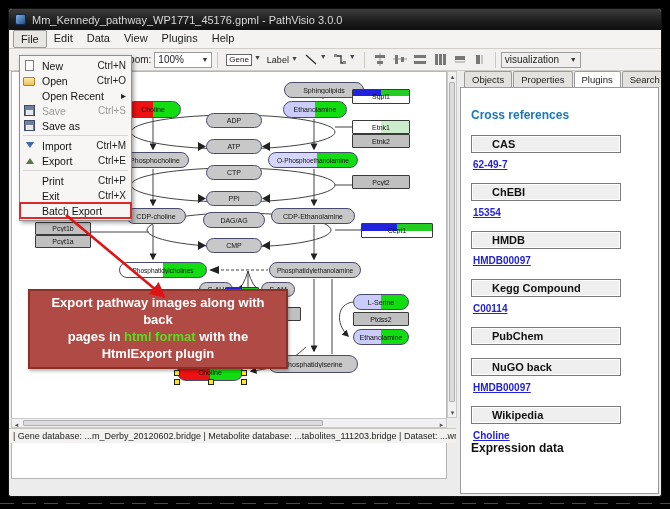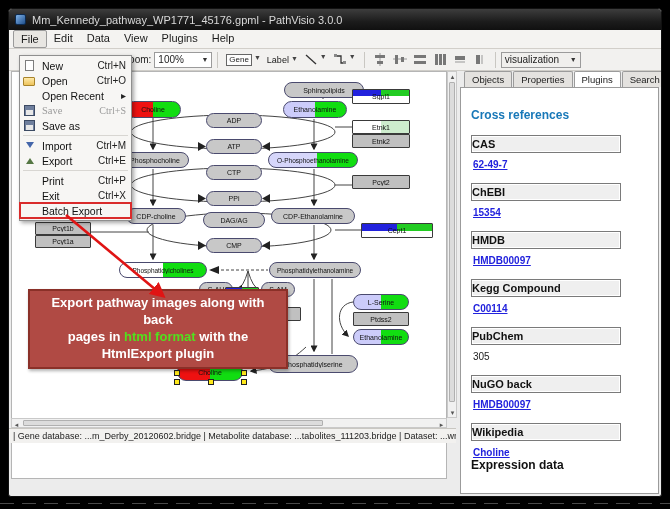--- a/index.html
+++ b/index.html
@@ -37,21 +37,21 @@
   .node{position:absolute;display:flex;align-items:center;justify-content:center;
         font-size:7px;color:#111;white-space:nowrap;overflow:visible;}
   .node .lbl{overflow:hidden;text-overflow:clip;max-width:100%;padding:0 2px;}
   .n-met{border:1px solid #4a4a6e;border-radius:9px;}
   .n-gene{border:1px solid #3a3a3a;border-radius:1px;}
   .handle{position:absolute;width:6px;height:6px;background:#ffe81a;border:1px solid #222;}
   
   #file-menu{position:absolute;left:10px;top:46px;width:113px;background:#f7f6f4;border:1px solid #8f8f8f;
              box-shadow:2px 2px 4px rgba(0,0,0,.35);z-index:50;font-size:10.5px;color:#111;padding:2px 0;}
   .fm-item{display:flex;align-items:center;height:15px;padding:0 5px 0 3px;}
-  .fm-item.disabled{color:#9b9b9b;font-family:Liberation Serif, serif;}
+  .fm-item.disabled{color:#9b9b9b;}
   .fm-item.highlighted{outline:2px solid #d92b2b;outline-offset:-1px;}
   .fm-icon{width:14px;height:11px;margin-right:5px;position:relative;flex:none;}
   .fm-label{flex:1;}
   .fm-right{color:#222;font-size:10px;}
   .fm-item.disabled .fm-right{color:#9b9b9b;}
   .fm-sep{height:1px;background:#d8d6d2;margin:2px 3px;}
   .ic-new{background:#fff;border:1px solid #7d7d7d;width:9px;height:11px;margin-left:2px;}
   .ic-open{background:linear-gradient(#ffe9a8,#edc35a);border:1px solid #a8832a;width:12px;height:9px;margin-top:2px;border-radius:1px;}
   .ic-save{background:#6f7f9d;border:1px solid #3c4a63;width:11px;height:11px;margin-left:1px;}
   .ic-save:after{content:"";position:absolute;left:3px;top:5px;width:7px;height:5px;background:#e8e8e8;}
@@ -65,21 +65,21 @@
   #sidebar{position:absolute;left:449px;top:62px;width:178px;height:425px;background:#ececec;}
   #tabs{display:flex;height:16px;margin-left:6px;font-size:9.5px;color:#222;}
   .tab{padding:1px 7px;border:1px solid #9b9b9b;border-bottom:none;background:#e4e2df;
        border-radius:2px 2px 0 0;margin-right:1px;display:flex;align-items:center;}
   .tab.active{background:#fff;position:relative;top:0;font-weight:normal;}
   #bp-panel{position:absolute;left:2px;top:16px;width:199px;height:407px;background:#fff;
             border:1px solid #9b9b9b;overflow:hidden;padding:8px 10px;}
   #bp-heading{font-size:12px;font-weight:bold;margin:12px 0 2px 0;}
   .bp-section{margin-top:13px;}
   .bp-head{width:150px;border:1px solid #7a7a7a;background:#efefef;font-size:11px;font-weight:bold;
-           color:#111;padding:2px 0;box-shadow:inset 0 0 0 1px #fff;}
+           color:#111;padding:2px 20px;box-shadow:inset 0 0 0 1px #fff;}
   .bp-val{margin:6px 0 0 2px;font-size:10px;font-weight:bold;}
   .bp-val a{color:#2222dd;}
   .bp-val .plain{font-weight:normal;color:#222;}
   #bp-footer{font-size:12px;font-weight:bold;color:#111;}
   
   #callout{position:absolute;left:28px;top:289px;width:260px;z-index:55;background:#b04a44;
            border:2px solid #8a3028;box-shadow:1px 2px 3px rgba(0,0,0,.3);color:#fff;font-weight:bold;
            font-size:13px;text-align:center;padding:4px 6px;line-height:1.3;}
   #callout .green{color:#52e01e;}
   #red-arrow{position:absolute;left:0;top:0;z-index:60;pointer-events:none;}
@@ -364,21 +364,20 @@
             <div class="bp-section">
               <div class="bp-head">HMDB</div>
               <div class="bp-val"><a href="#">HMDB00097</a></div>
             </div>
             <div class="bp-section">
               <div class="bp-head">Kegg Compound</div>
               <div class="bp-val"><a href="#">C00114</a></div>
             </div>
             <div class="bp-section">
               <div class="bp-head">PubChem</div>
-              <div class="bp-val"><span class="plain">305</span></div>
             </div>
             <div class="bp-section">
               <div class="bp-head">NuGO back</div>
               <div class="bp-val"><a href="#">HMDB00097</a></div>
             </div>
             <div class="bp-section">
               <div class="bp-head">Wikipedia</div>
               <div class="bp-val"><a href="#">Choline</a></div>
             </div>
           </div>

